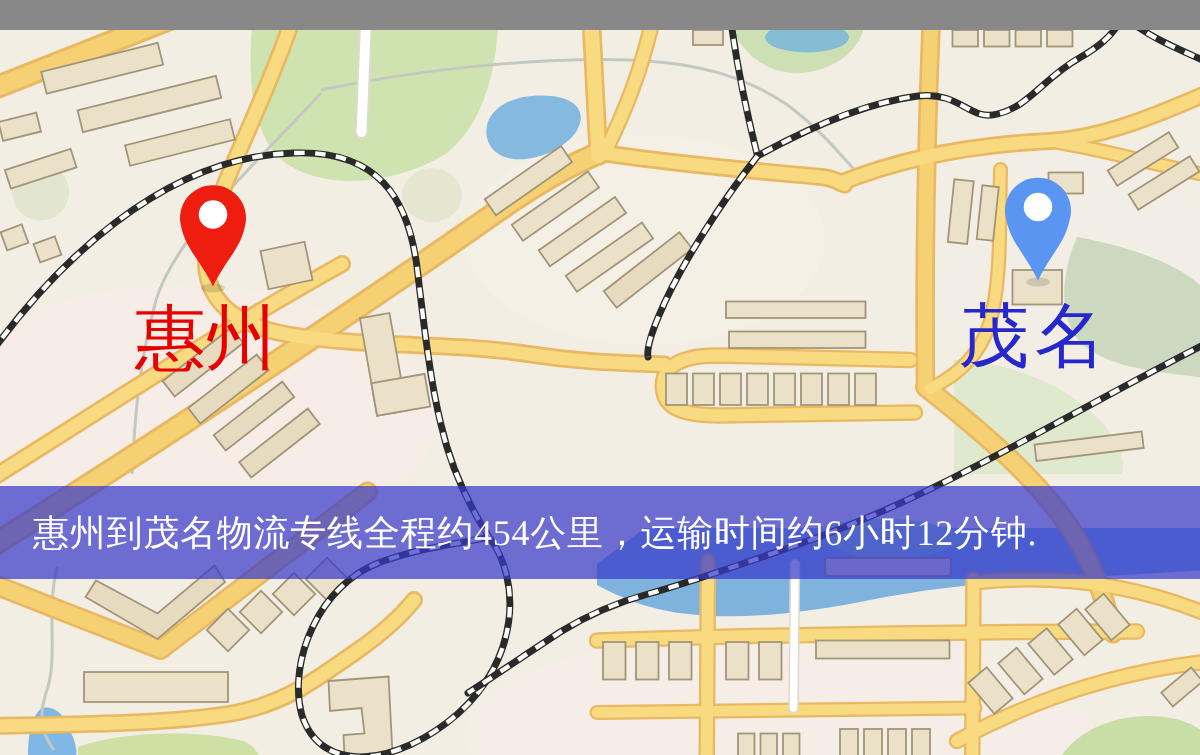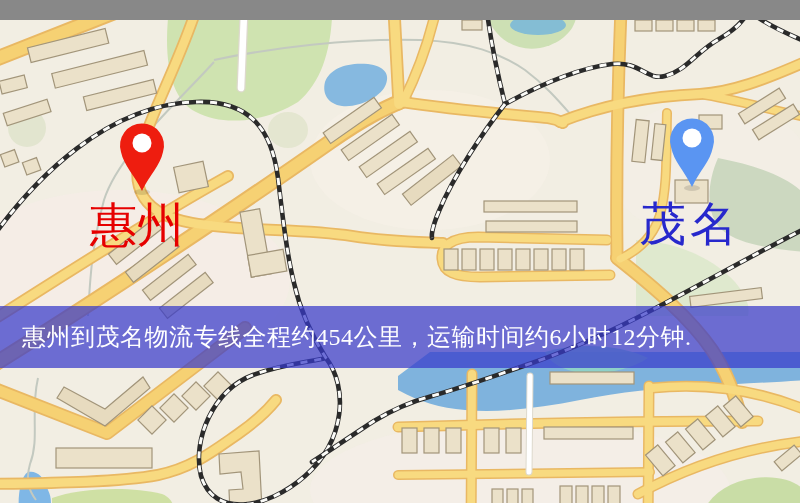--- a/index.html
+++ b/index.html
@@ -8,21 +8,21 @@
     background:#f2eee3;
     font-family:"Liberation Serif","DejaVu Serif",serif;
     margin-top:20px;
   }
   .stage svg{position:absolute;left:0;top:0;display:block;}
   .map-label{
     font-family:"Liberation Serif","DejaVu Serif",serif;
     font-weight:400;
   }
   .banner{
-    position:absolute;left:0;top:286px;width:800px;height:62px;
+    position:absolute;left:0;top:304px;width:800px;height:62px;
     background:rgba(56,58,202,0.72);
     display:flex;align-items:center;
     box-sizing:border-box;padding-left:22px;
     z-index:5;
   }
   .banner span{
     color:#ffffff;font-size:24px;letter-spacing:0.5px;
     font-family:"Liberation Serif","DejaVu Serif",serif;
     white-space:nowrap;
   }

